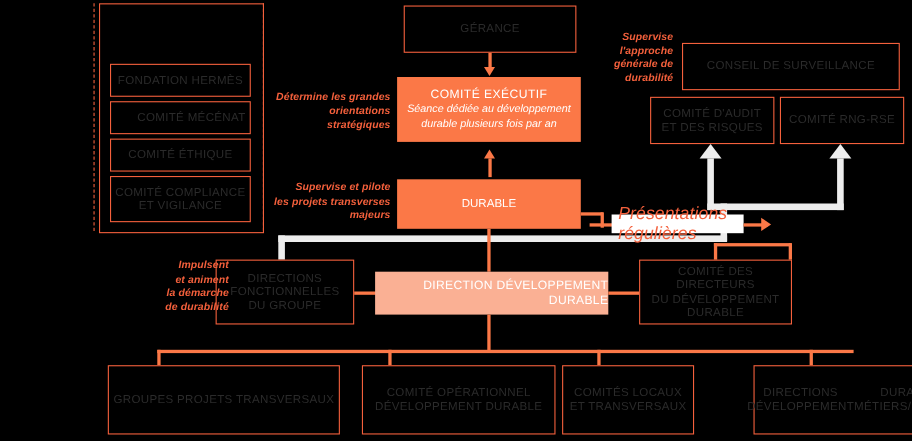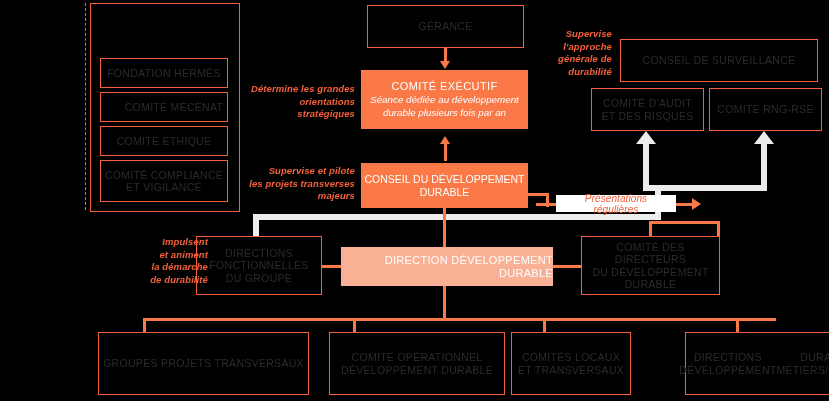--- a/index.html
+++ b/index.html
@@ -38,22 +38,22 @@
          border-bottom:6px solid transparent;border-left:9px solid #FB7847;}
   .warw-u{position:absolute;width:0;height:0;border-left:10px solid transparent;
           border-right:10px solid transparent;border-bottom:13px solid #EDEDED;}
 
   
   .dashframe{position:absolute;border:1.3px dashed #F4603C;background:transparent;}
   .solidframe{position:absolute;border:1.4px solid #F4603C;background:transparent;}
 
   
   .chip{position:absolute;background:#FFFFFF;color:#F4603C;font-style:italic;
-        font-size:10px;display:flex;align-items:center;justify-content:center;
-        padding:0 6px;box-sizing:border-box;letter-spacing:.1px;text-align:center;}
+        font-size:16px;display:flex;align-items:center;justify-content:center;
+        padding:0 6px;box-sizing:border-box;letter-spacing:.1px;}
 
   .ttl{font-size:10.5px;}
   .exec{flex-direction:column;gap:1px;}
   .exec .l1{font-size:11px;letter-spacing:.4px;}
   .exec .l2{font-size:9.8px;font-style:italic;line-height:1.25;}
 </style>
 </head>
 <body>
 
 <div id="stage">
@@ -131,21 +131,20 @@
 
   <div class="wln" style="left:253px;top:214px;width:6px;height:22px;"></div>
 
   <div class="note right" style="left:243px;top:165px;width:112px;">
     <div>Supervise et pilote</div>
     <div>les projets transverses</div>
     <div>majeurs</div>
   </div>
 
   <div class="box solid" style="left:361px;top:163px;width:167px;height:45px;flex-direction:column;">
-    <span class="ttl">CONSEIL DU DÉVELOPPEMENT</span>
     <span class="ttl">DURABLE</span>
   </div>
 
   <div class="ln" style="left:443px;top:208px;width:2.5px;height:39px;"></div>
 
   <div class="ln" style="left:546px;top:193px;width:2.5px;height:14px;"></div>
   <div class="ln" style="left:528px;top:193px;width:20px;height:2.5px;"></div>
   <div class="ln" style="left:536px;top:203px;width:22px;height:2.5px;"></div>
 
   <div class="chip" style="left:556px;top:195px;width:120px;height:17px;">

